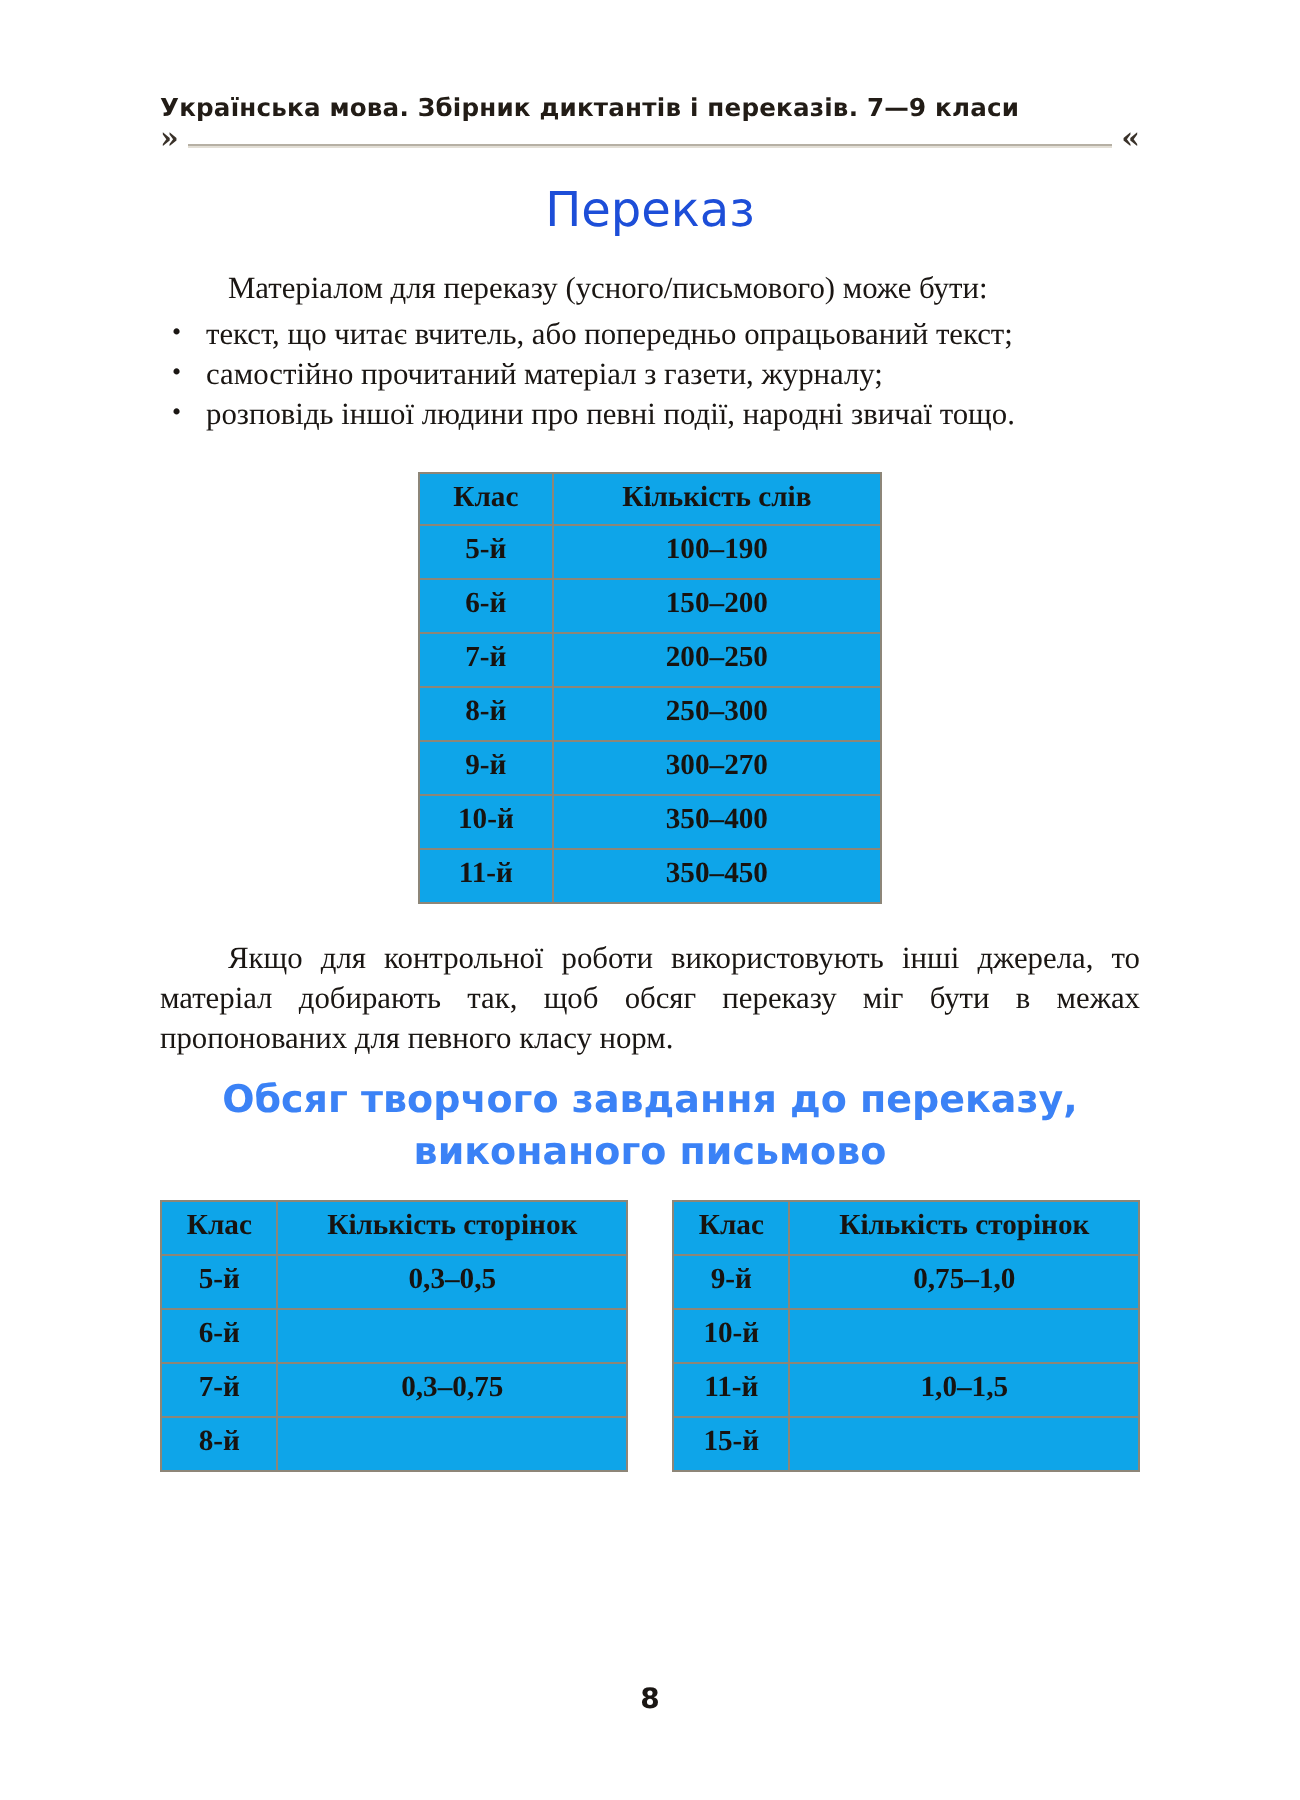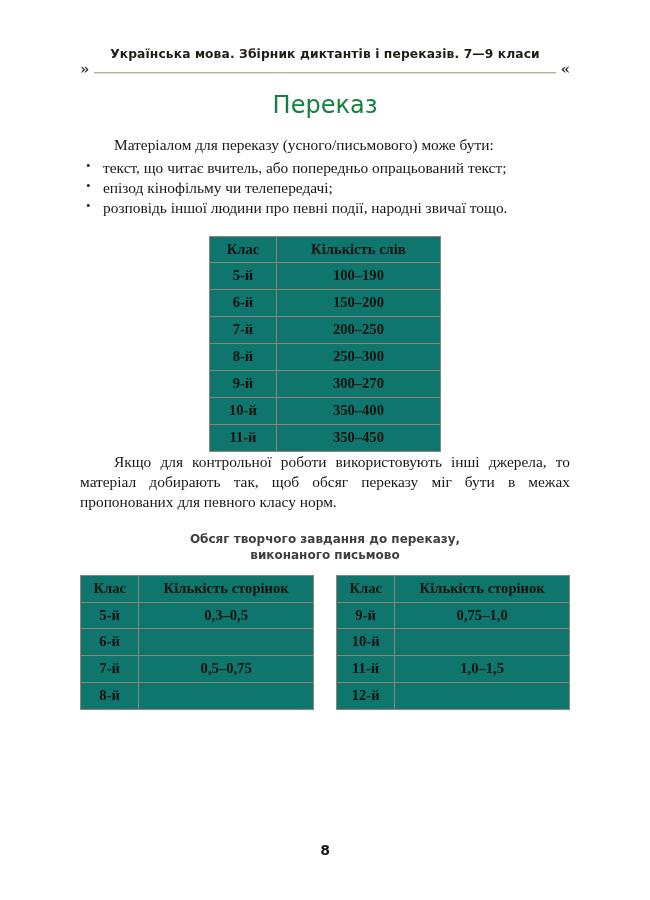--- a/index.html
+++ b/index.html
@@ -18,21 +18,21 @@
     position: relative;
     width: 650px;
     height: 900px;
     box-sizing: border-box;
     padding: 0 80px;
   }
 
   
   .runhead {
     padding-top: 48px;
-    text-align: center;
+    text-align: left;
   }
   .runhead-text {
     font-family: "DejaVu Sans", "Liberation Sans", sans-serif;
     font-size: 12.3px;
     font-weight: 600;
     letter-spacing: .1px;
     color: #221c16;
     line-height: 1.1;
   }
   .rule-wrap {
@@ -59,34 +59,34 @@
   }
   .orn.left  { left: 0; }
   .orn.right { right: 0; }
 
   
   .title {
     text-align: center;
     font-family: "DejaVu Sans", "Liberation Sans", sans-serif;
     font-size: 24px;
     font-weight: 400;
-    color: #15803d;
+    color: #1d4ed8;
     margin-top: 12px;
     line-height: 1.15;
   }
 
   
   p.body {
     font-size: 15.4px;
     line-height: 1.32;
     text-align: justify;
     text-indent: 34px;
     margin: 6px 0 0 0;
   }
-  p.body.tight { margin-top: 0; }
+  p.body.tight { margin-top: 18px; }
 
   ul.bullets {
     list-style: none;
     margin: 2px 0 0 0;
     padding: 0;
   }
   ul.bullets li {
     position: relative;
     font-size: 15.4px;
     line-height: 1.32;
@@ -99,21 +99,21 @@
     position: absolute;
     left: 6px;
     top: -1px;
     font-size: 13px;
   }
 
   
   table.grid {
     border-collapse: collapse;
     font-size: 14.6px;
-    background: #0f766e;
+    background: #0ea5e9;
   }
   table.grid td, table.grid th {
     border: 1px solid #8d8678;
     padding: 2px 4px;
     text-align: center;
     font-weight: 700;
     line-height: 1.5;
     height: 19px;
     color: #171310;
   }
@@ -137,25 +137,25 @@
   }
   table.t-pair-tbl { width: 234px; }
   table.t-pair-tbl .c-class { width: 52px; }
   table.t-pair-tbl .c-val   { width: 182px; }
   table.t-pair-tbl td.empty { }
 
   
   .subhead {
     text-align: center;
     font-family: "DejaVu Sans", "Liberation Sans", sans-serif;
-    font-size: 12px;
+    font-size: 19px;
     font-weight: 700;
     line-height: 1.38;
-    color: #404040;
-    margin-top: 18px;
+    color: #3b82f6;
+    margin-top: 6px;
   }
 
   .after-tables { margin-top: 17px; }
 
   
   .folio {
     position: absolute;
     left: 0;
     right: 0;
     bottom: 42px;
@@ -179,21 +179,21 @@
       <span class="orn right">«</span>
     </div>
   </div>
 
   <h1 class="title">Переказ</h1>
 
   <p class="body">Матеріалом для переказу (усного/письмового) може бути:</p>
 
   <ul class="bullets">
     <li>текст, що читає вчитель, або попередньо опрацьований текст;</li>
-    <li>епізод кінофільму чи телепередачі;</li>
+    <li>самостійно прочитаний матеріал з газети, журналу;</li>
     <li>розповідь іншої людини про певні події, народні звичаї тощо.</li>
   </ul>
 
 
   <div class="t-main-wrap">
     <table class="grid t-main">
       <thead>
         <tr>
           <th class="c-class">Клас</th>
           <th class="c-val">Кількість слів</th>
@@ -252,21 +252,21 @@
         <tr>
           <td>5-й</td>
           <td>0,3–0,5</td>
         </tr>
         <tr>
           <td>6-й</td>
           <td class="empty"></td>
         </tr>
         <tr>
           <td>7-й</td>
-          <td>0,5–0,75</td>
+          <td>0,3–0,75</td>
         </tr>
         <tr>
           <td>8-й</td>
           <td class="empty"></td>
         </tr>
       </tbody>
     </table>
 
     <table class="grid t-pair-tbl">
       <thead>
@@ -282,21 +282,21 @@
         </tr>
         <tr>
           <td>10-й</td>
           <td class="empty"></td>
         </tr>
         <tr>
           <td>11-й</td>
           <td>1,0–1,5</td>
         </tr>
         <tr>
-          <td>12-й</td>
+          <td>15-й</td>
           <td class="empty"></td>
         </tr>
       </tbody>
     </table>
 
   </div>
 
 
   <div class="folio">8</div>
 

